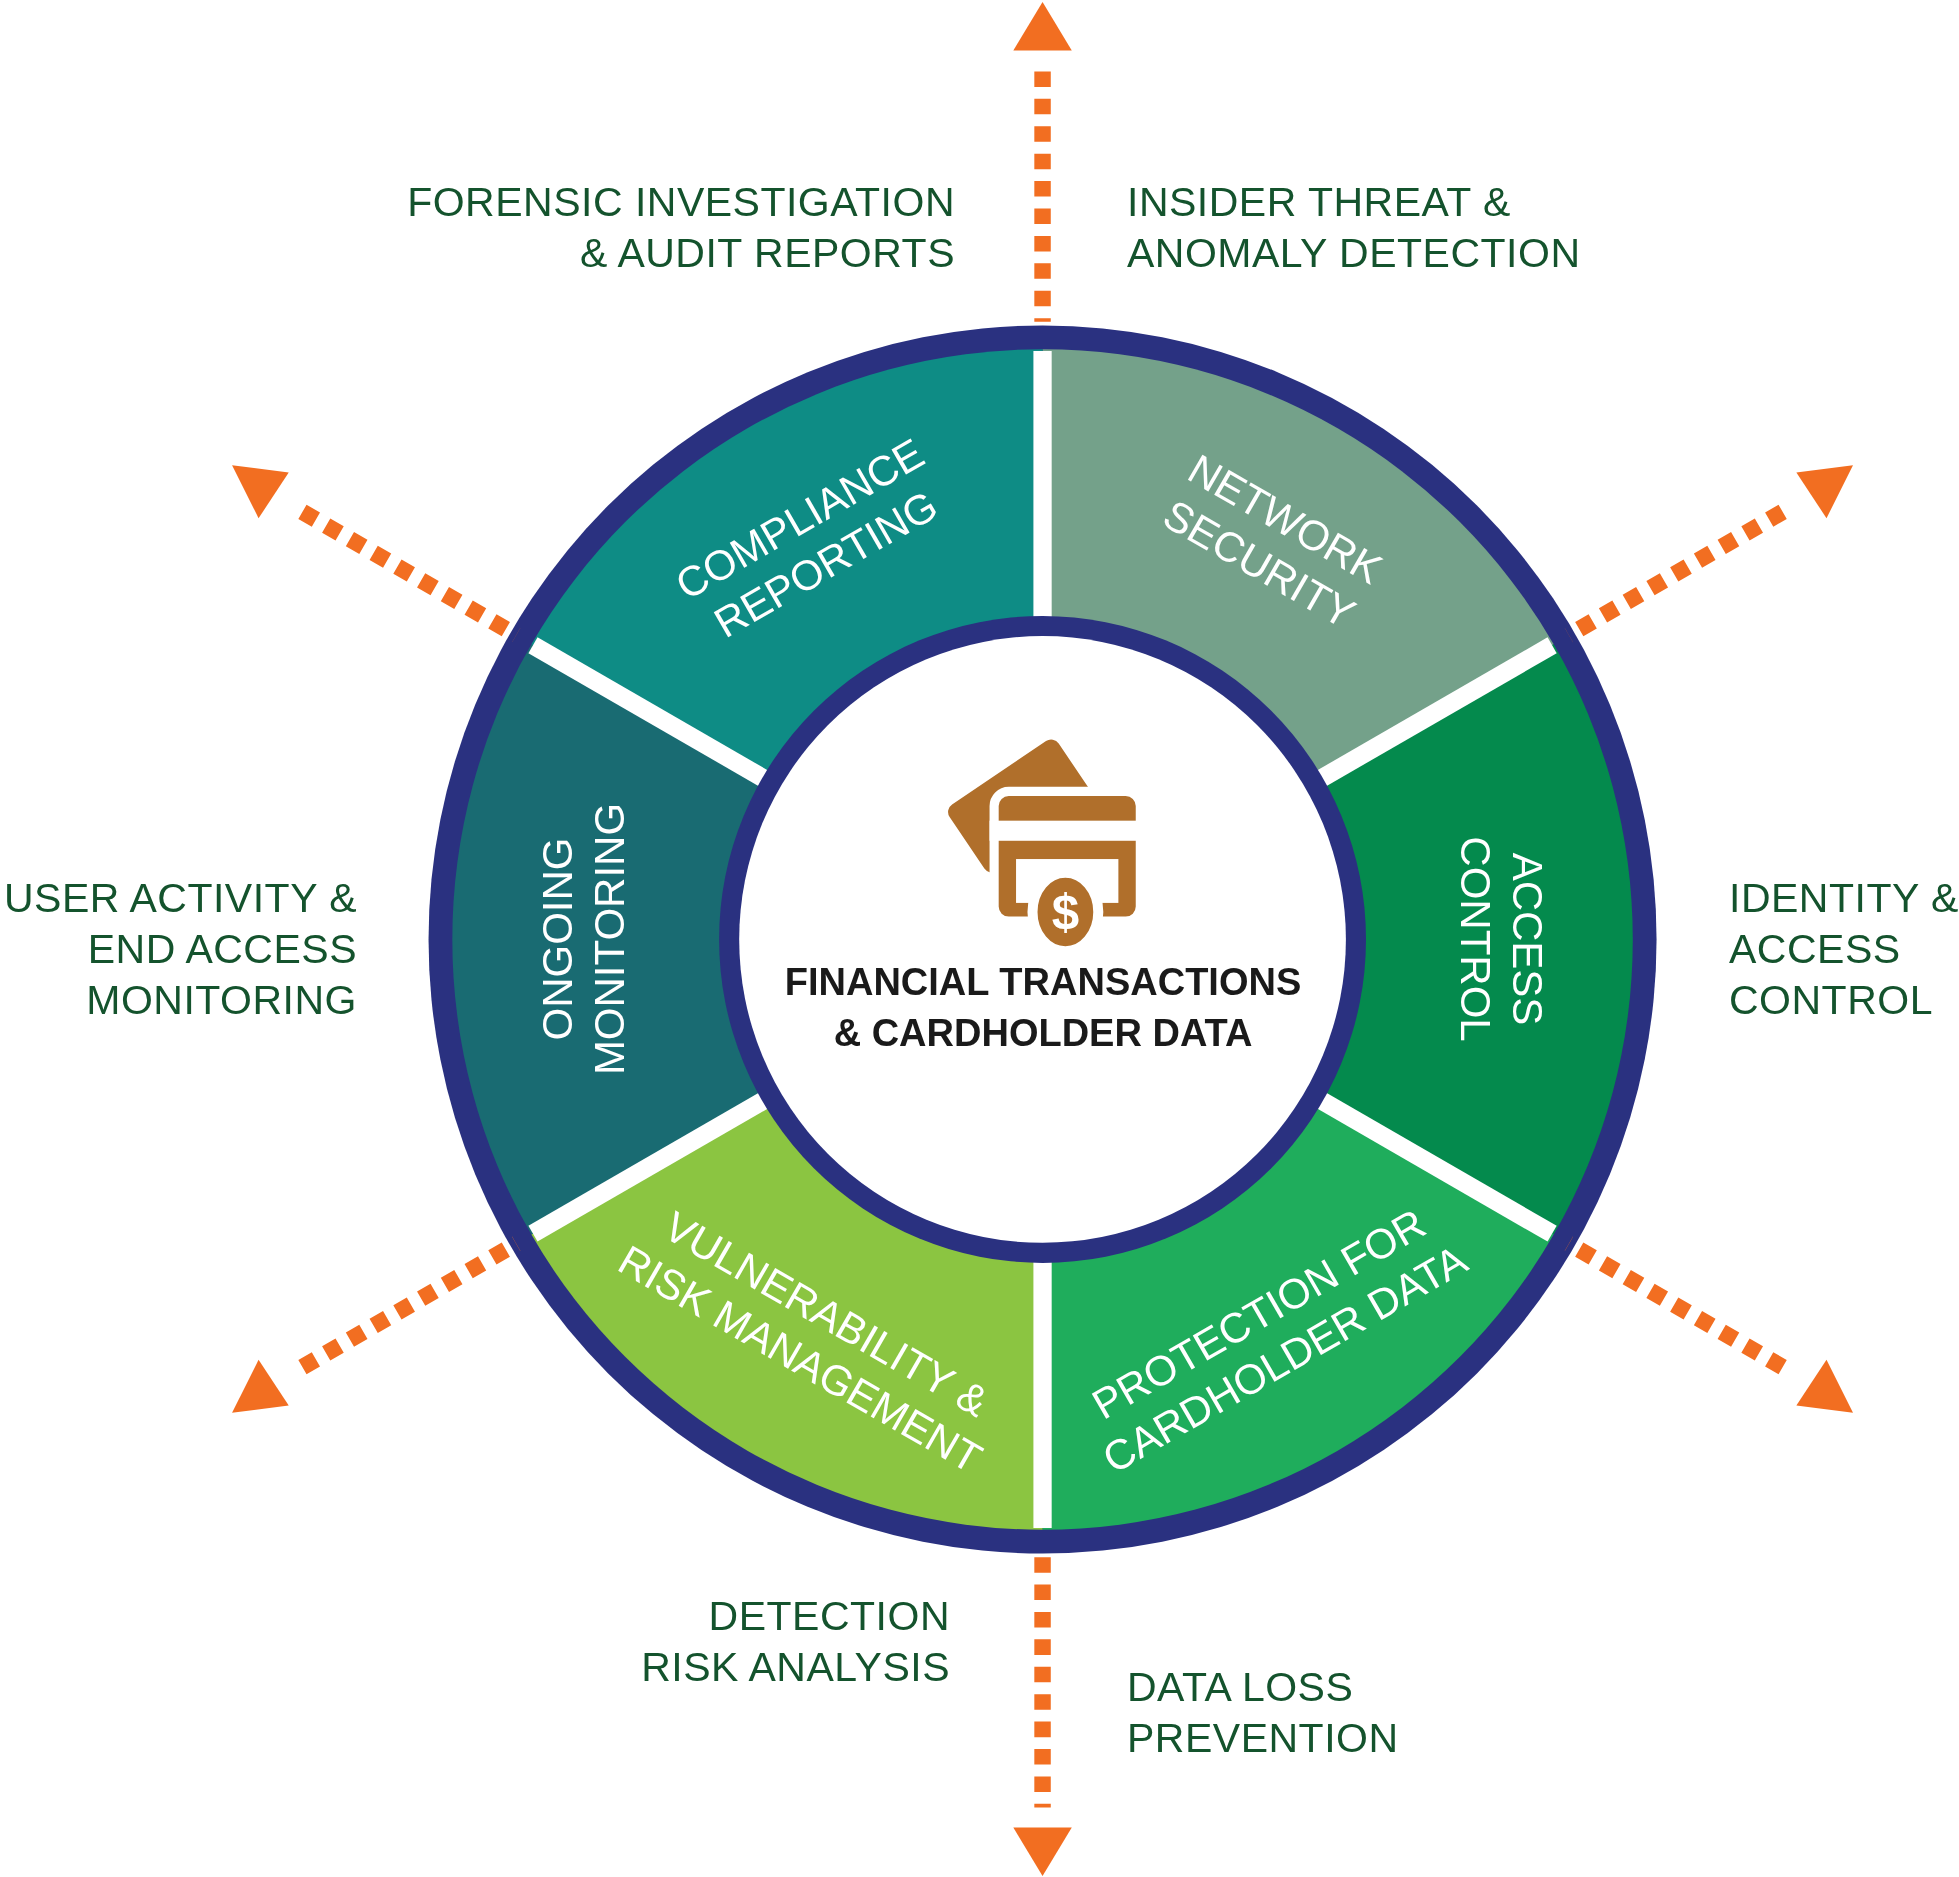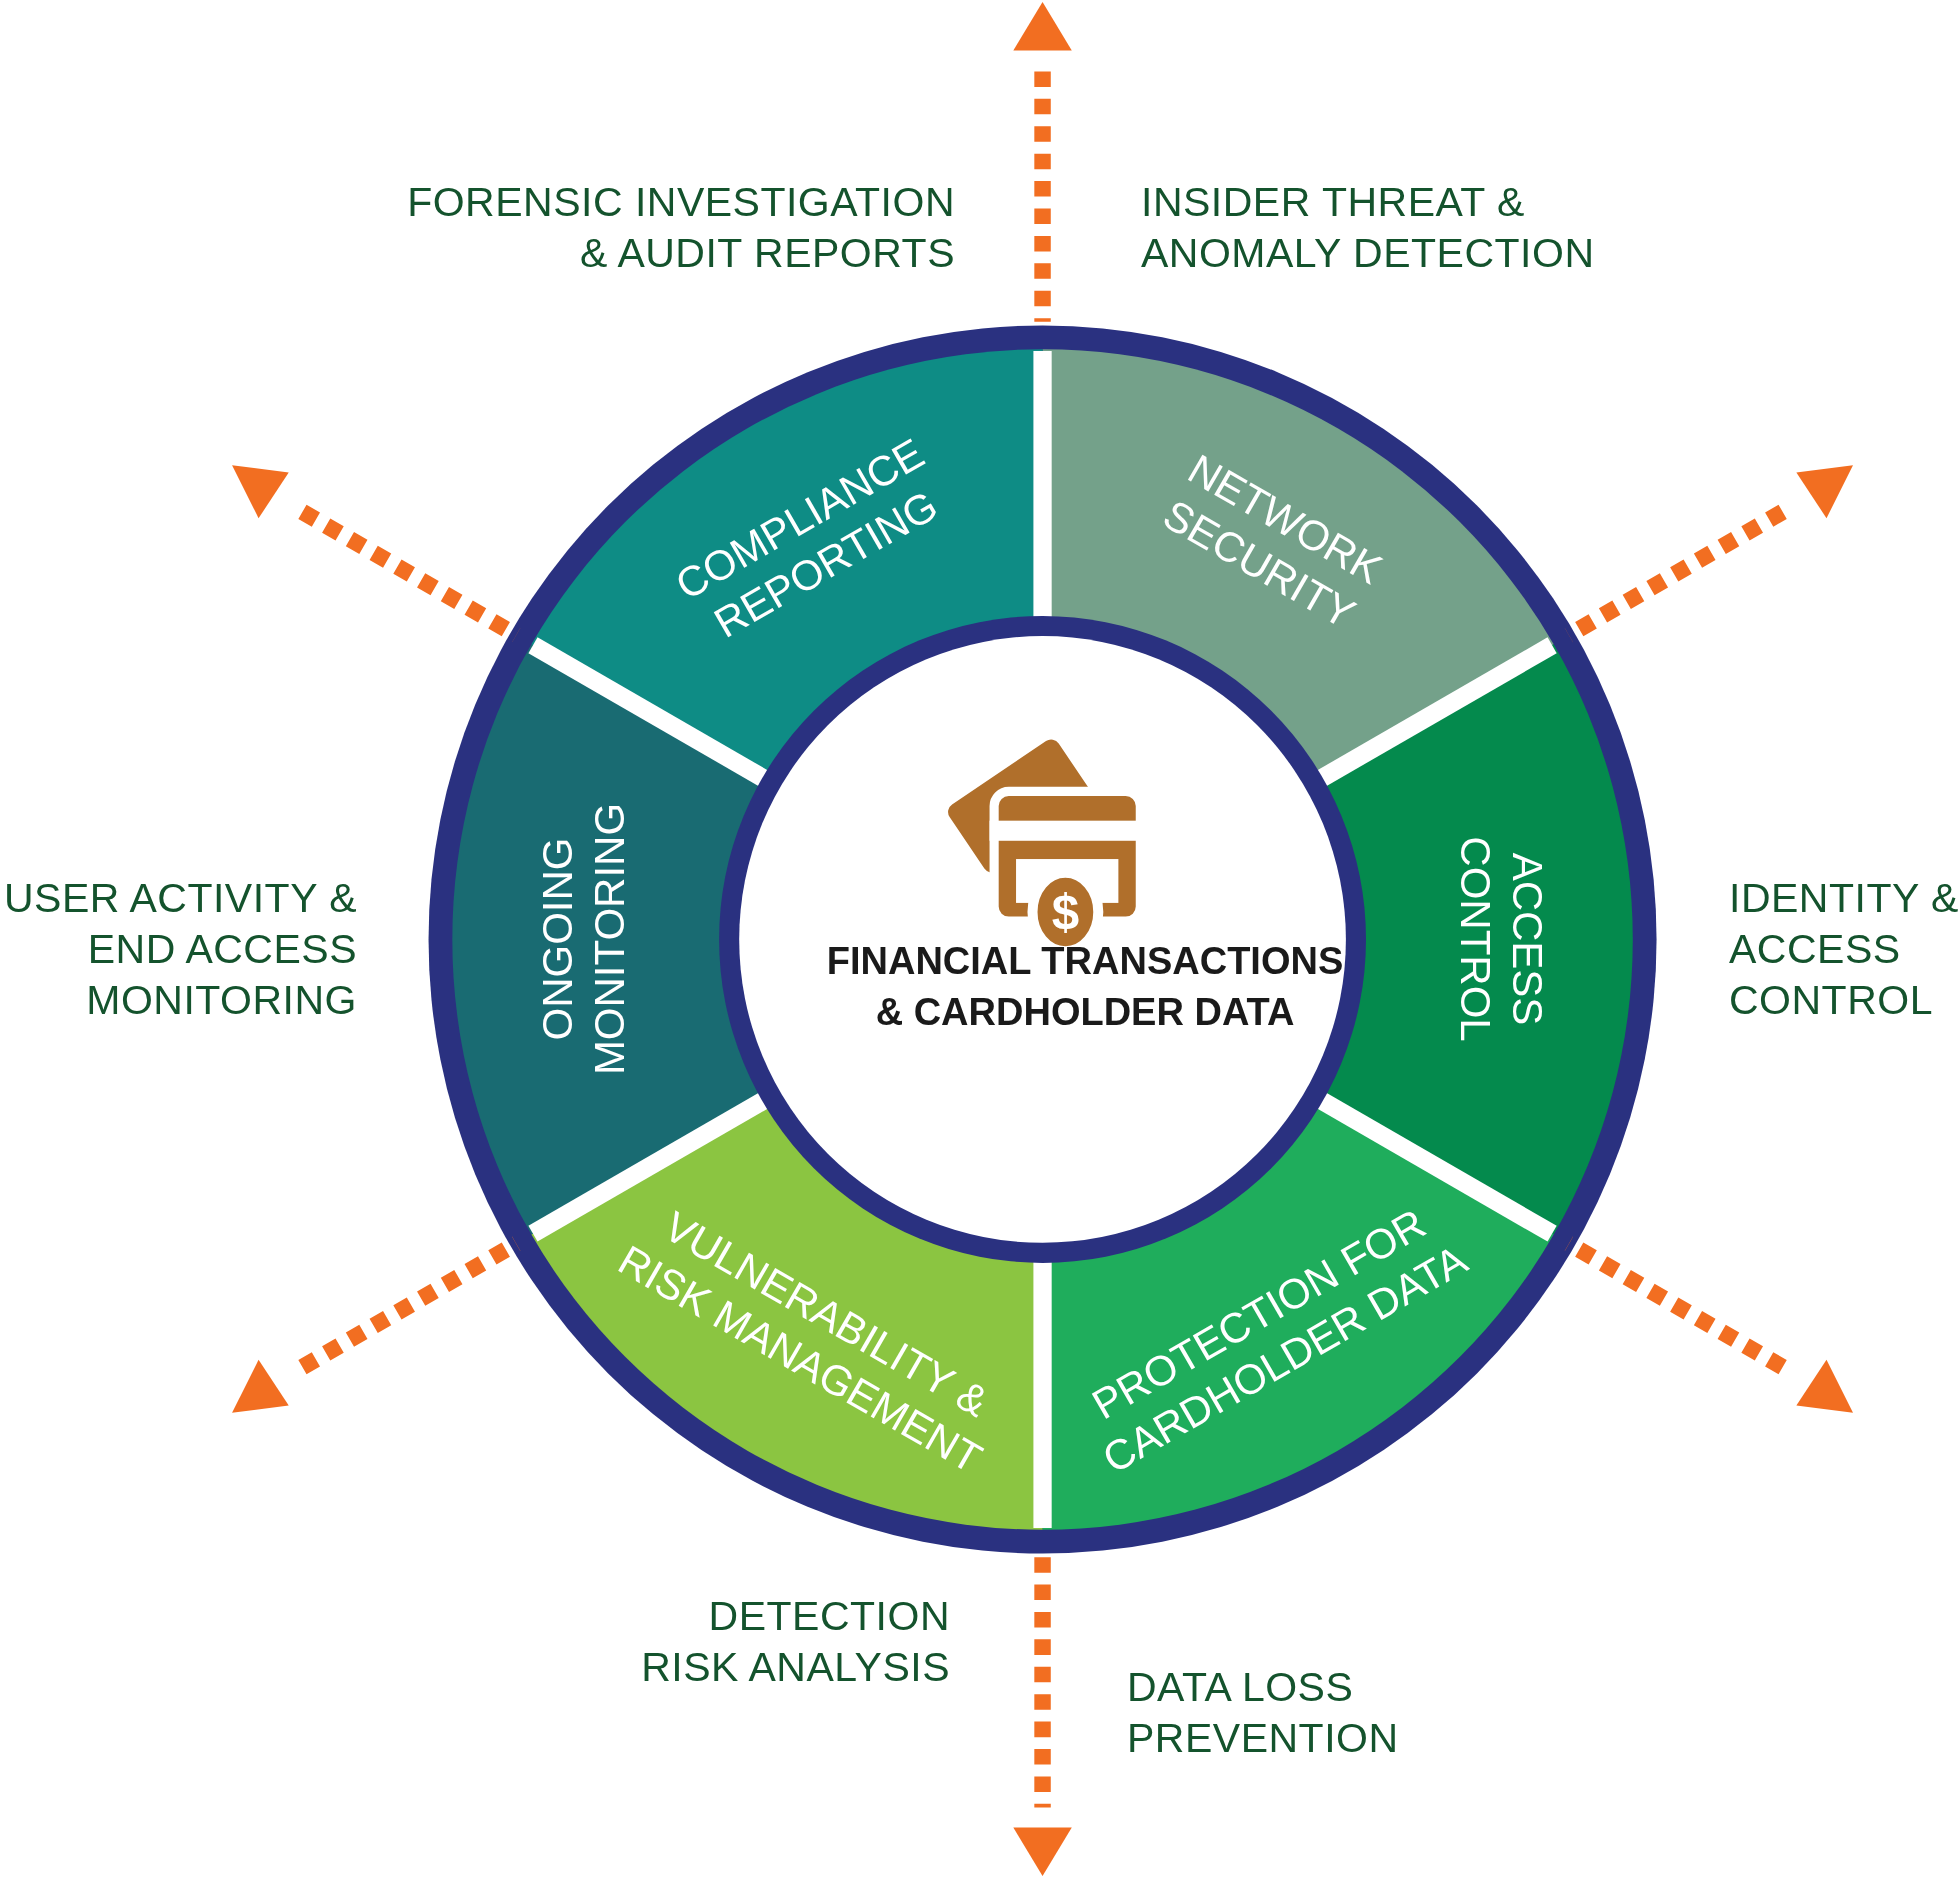--- a/index.html
+++ b/index.html
@@ -79,21 +79,21 @@
       <ellipse cx="1166" cy="998" rx="36" ry="43" fill="#B06F2B" stroke="#FFFFFF" stroke-width="11"></ellipse>
       <text x="1166" y="1017" text-anchor="middle" font-family="Liberation Sans, sans-serif" font-size="54" font-weight="bold" fill="#FFFFFF">$</text>
     </g>
   </svg>
 
   <div class="outer-label right-al" style="top:177px;right:1004px;">
     <div>FORENSIC INVESTIGATION</div>
     <div>&amp; AUDIT REPORTS</div>
   </div>
 
-  <div class="outer-label left-al" style="top:177px;left:1127px;margin-left:14px;">
+  <div class="outer-label left-al" style="top:177px;left:1127px;">
     <div>INSIDER THREAT &amp;</div>
     <div>ANOMALY DETECTION</div>
   </div>
 
   <div class="outer-label left-al" style="top:873px;left:1729px;">
     <div>IDENTITY &amp;</div>
     <div>ACCESS</div>
     <div>CONTROL</div>
   </div>
 
@@ -136,19 +136,19 @@
   <div class="seg-label" style="left:584px;top:939px;transform:translate(-50%,-50%) rotate(-90deg);">
     <div>ONGOING</div>
     <div>MONITORING</div>
   </div>
 
   <div class="seg-label" style="left:813px;top:542px;transform:translate(-50%,-50%) rotate(-30deg);">
     <div>COMPLIANCE</div>
     <div>REPORTING</div>
   </div>
 
-  <div class="center-label" style="left:1043px;top:936px;margin-left:42px;">
+  <div class="center-label" style="left:1043px;top:957px;">
     <div>FINANCIAL TRANSACTIONS</div>
     <div>&amp; CARDHOLDER DATA</div>
   </div>
 
 </div>
 
 
 </body></html>

